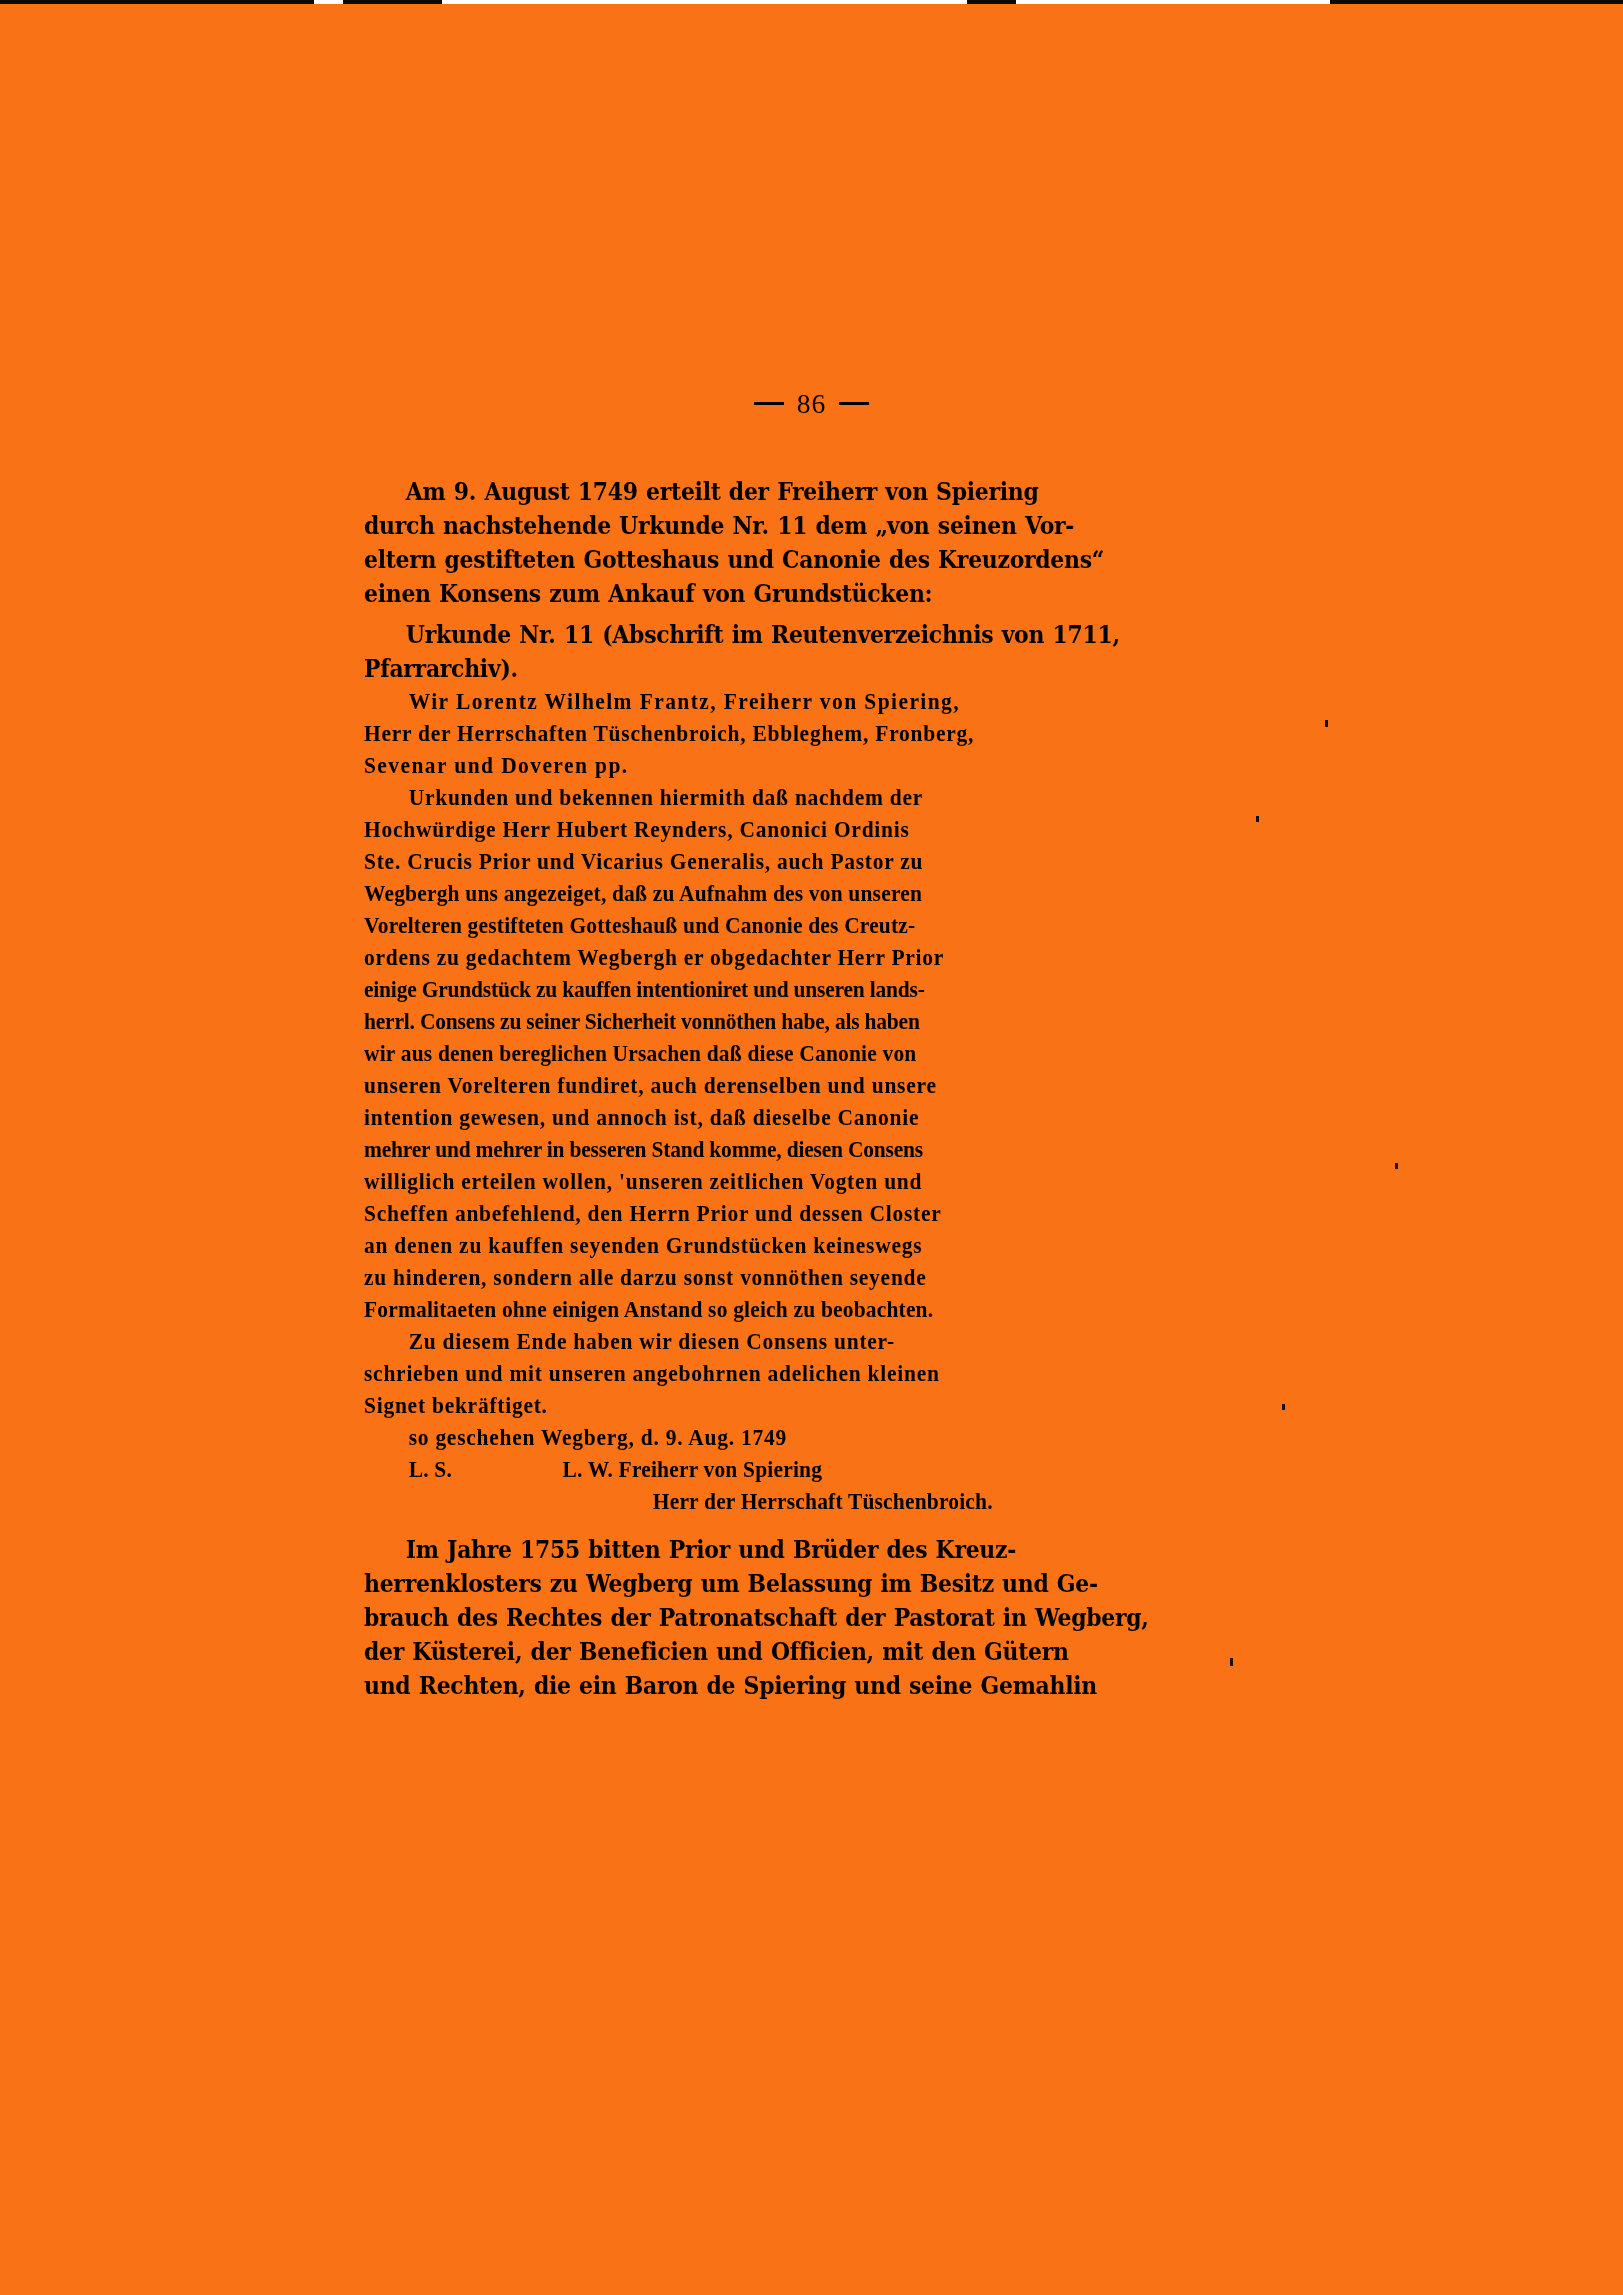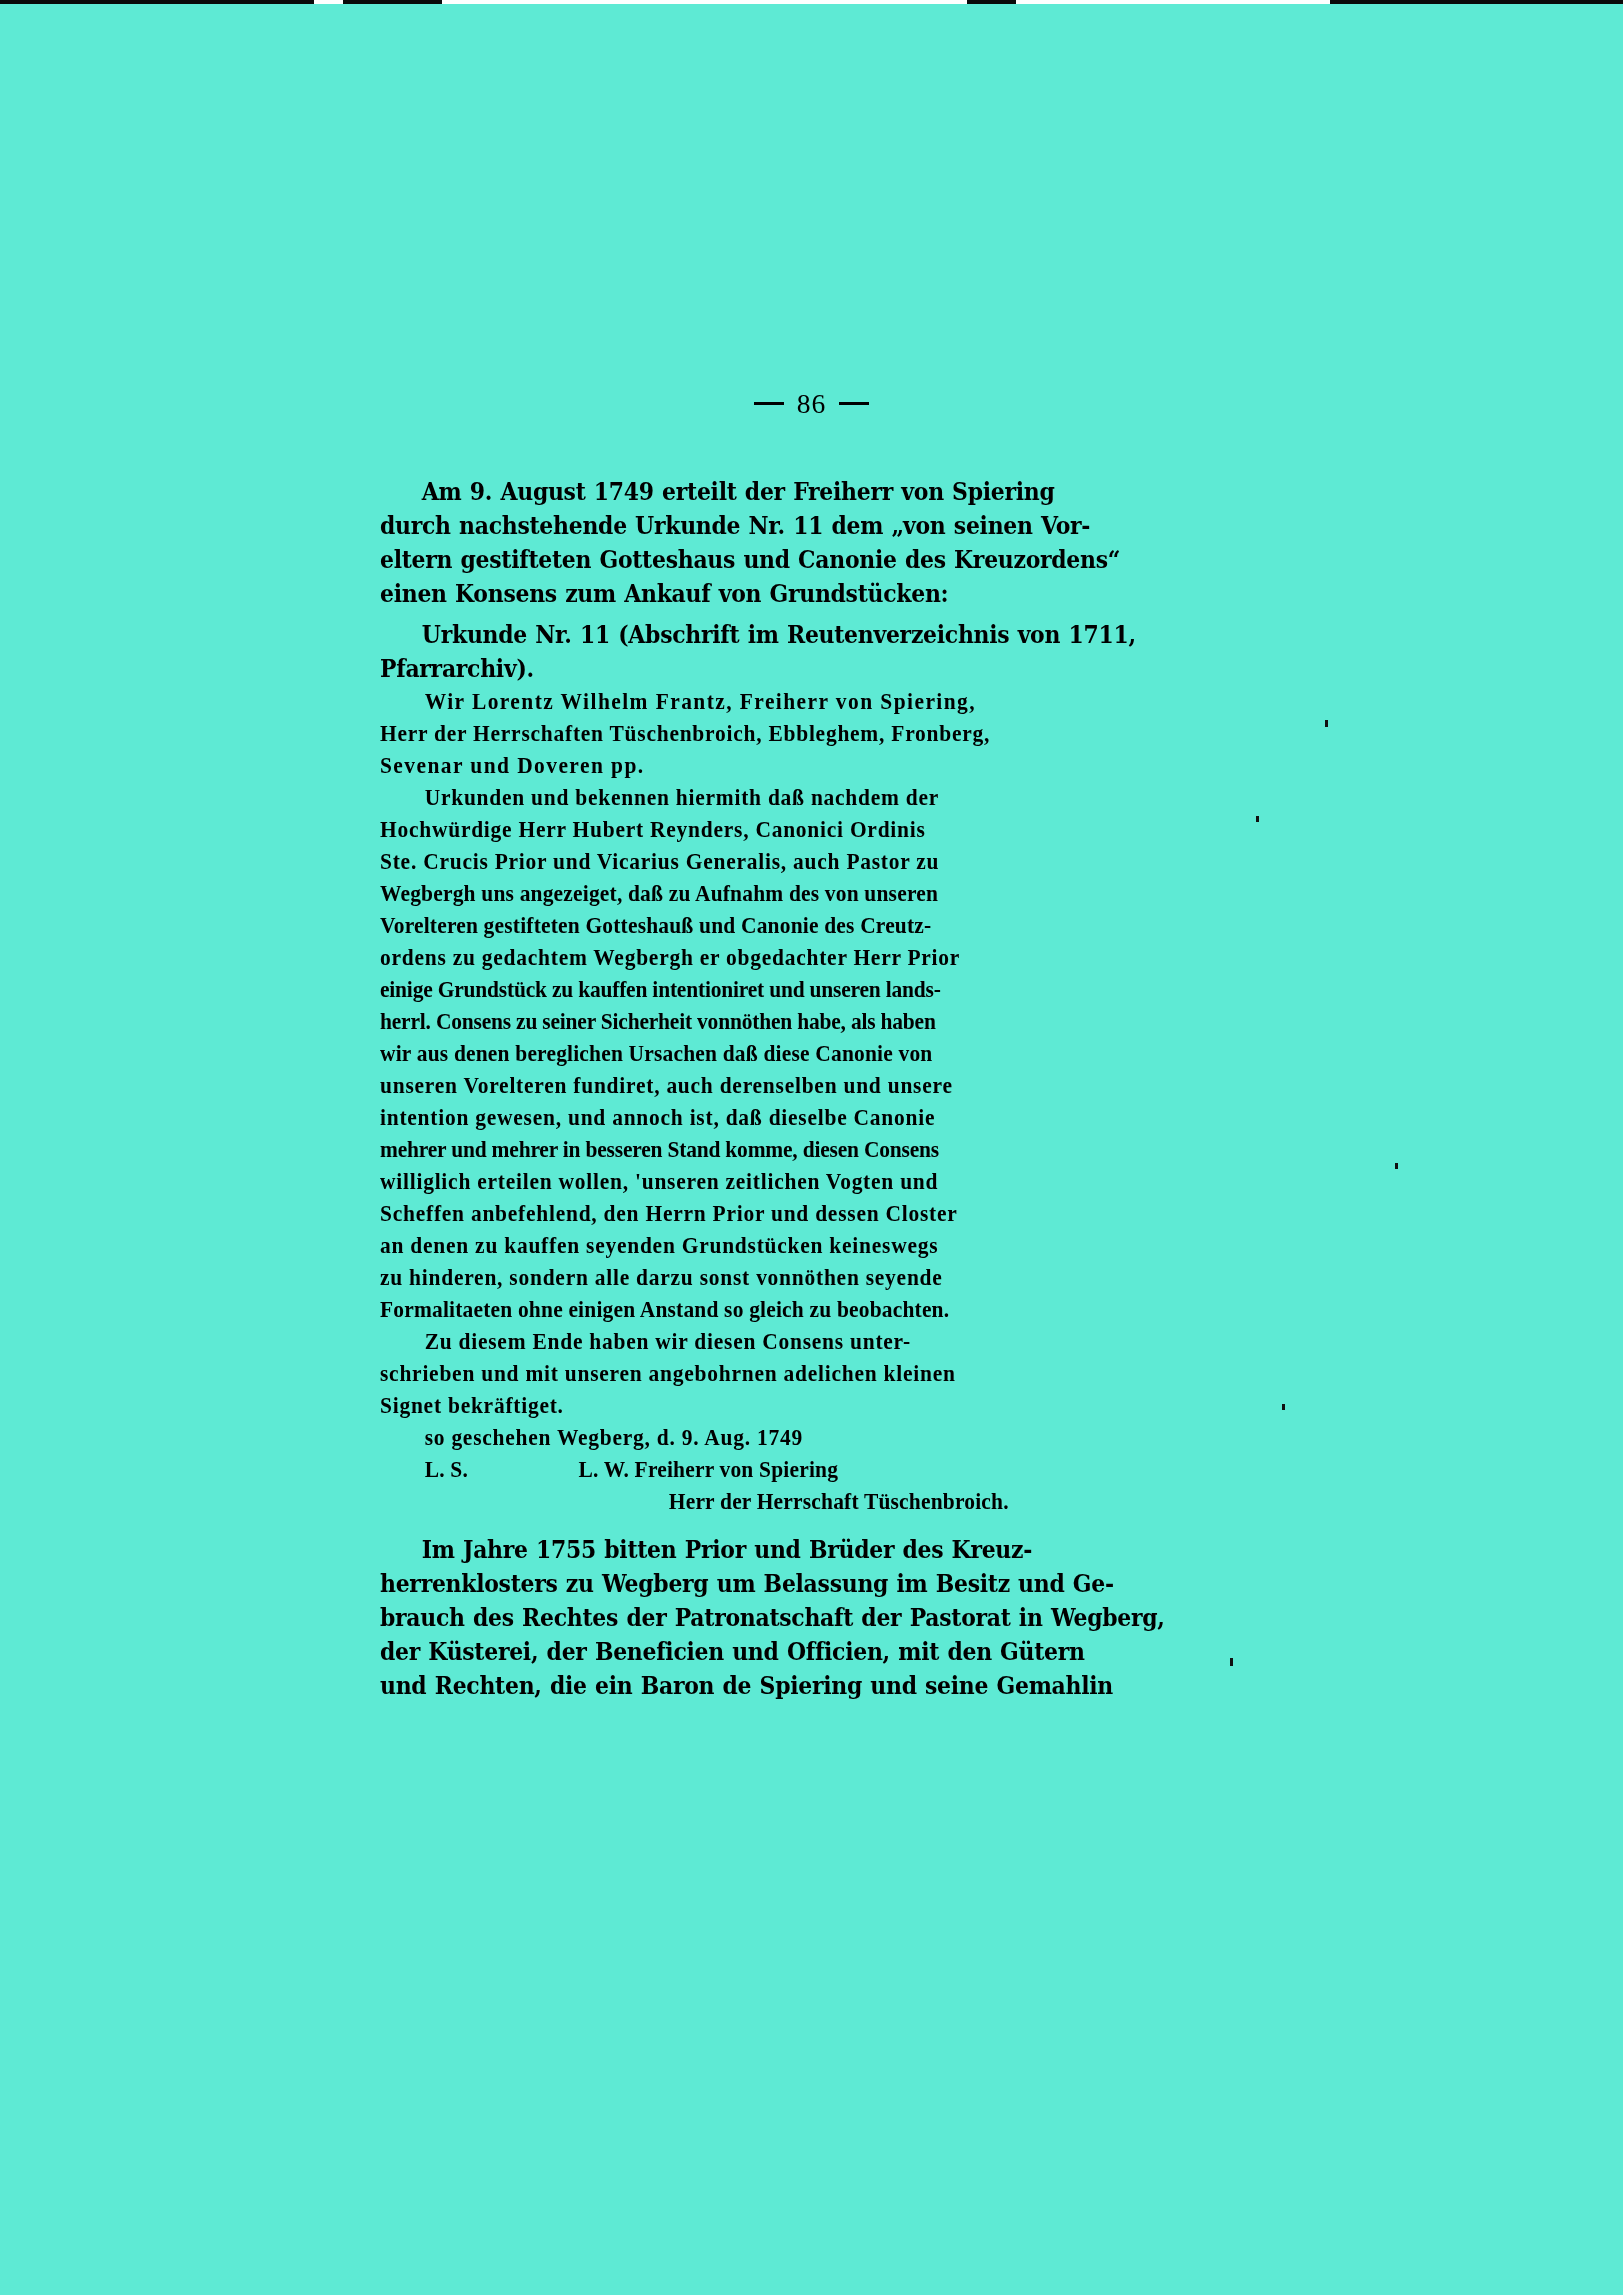--- a/index.html
+++ b/index.html
@@ -6,21 +6,21 @@
   html, body {
     margin: 0;
     padding: 0;
     background: #ffffff;
   }
 
   .page {
     position: relative;
     width: 1623px;
     height: 2295px;
-    background: #5eead4;
+    background: #f97316;
     overflow: hidden;
     font-family: "Liberation Serif", "DejaVu Serif", serif;
     color: #000000;
     -webkit-font-smoothing: none;
   }
 
   
   .scan-edge-top {
     position: absolute;
     left: 0;
@@ -60,21 +60,21 @@
   }
   .page-header .folio {
     display: inline-block;
     font-size: 27.5px;
     font-weight: 400;
   }
 
   
   .textblock {
     position: absolute;
-    left: 380px;
+    left: 364px;
     top: 475px;
     width: 910px;
   }
 
   
   .fraktur {
     font-family: "DejaVu Serif", "Liberation Serif", serif;
     font-weight: 700;
     font-size: 23.6px;
     line-height: 34px;

